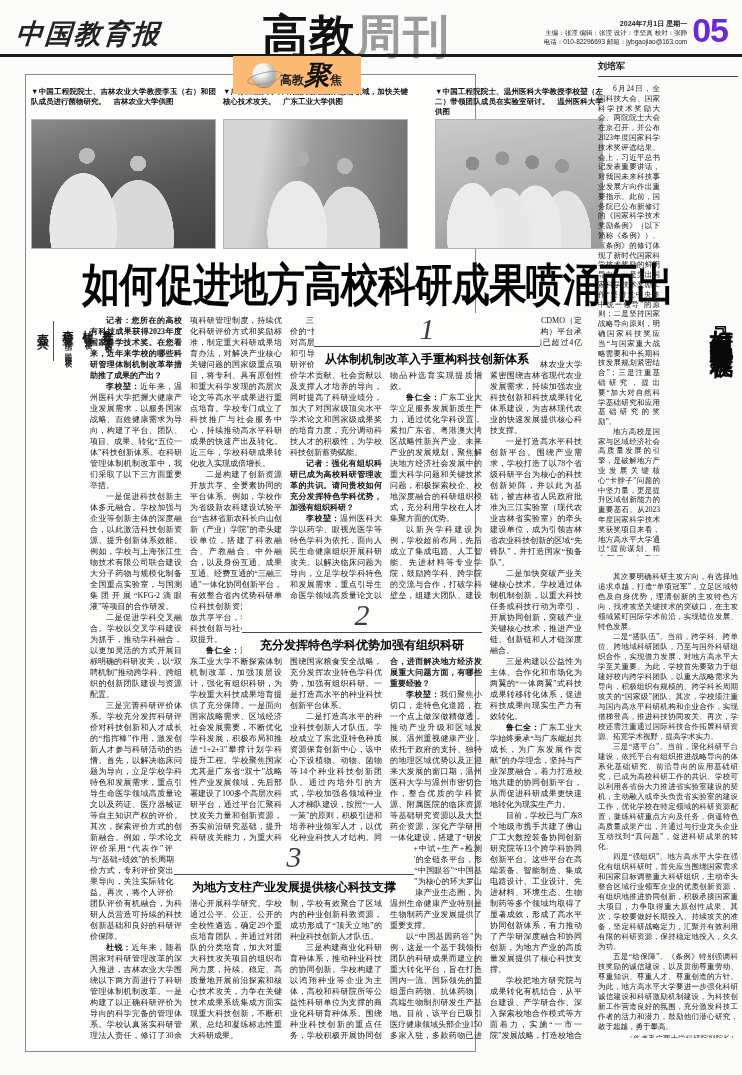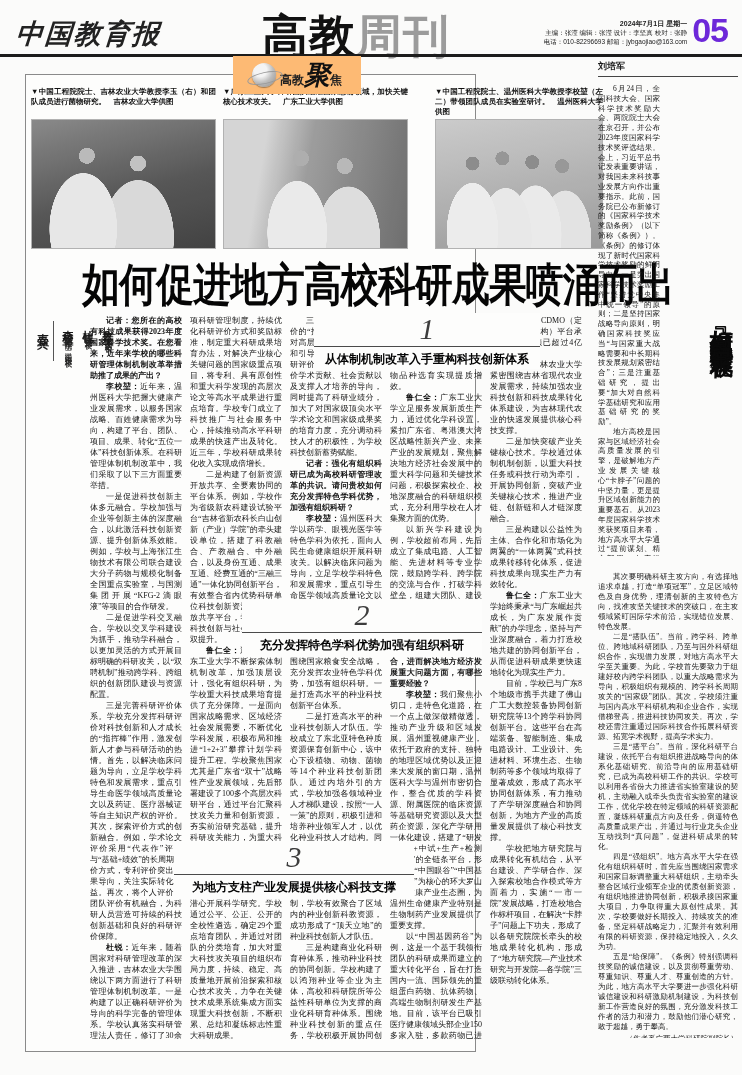--- a/index.html
+++ b/index.html
@@ -236,20 +236,21 @@
       <p><b>李校堃：</b>温州医科大学以药学、眼视光医学等特色学科为依托，面向人民生命健康组织开展科研攻关。以解决临床问题为导向，立足学校学科特色和发展需求，重点引导生命医学领域高质量论文以及药证、医疗器械证等自主知识产权成果的产出，持续推动高水平科研成果的快速转化。</p>
       <p><b>杜锐：</b>吉林农业大学围绕国家粮食安全战略，充分发挥农业特色学科优势，加强有组织科研。一是打造高水平的种业科技创新平台体系。</p>
       <p>二是打造高水平的种业科技创新人才队伍。学校成立了东北亚特色种质资源保育创新中心，该中心下设植物、动物、菌物等14个种业科技创新团队。通过内培外引的方式，学校加强各领域种业人才梯队建设，按照“一人一策”的原则，积极引进和培养种业领军人才，以优化种业科技人才结构。同时，以重大种业科技成果产出为导向，学校打造了具有东大特色的评价机制和模式。此外，通过实施“三融三通”的体制机制，学校有效聚合了区域内的种业创新科教资源，成功形成了“顶天立地”的种业科技创新人才队伍。</p>
       <p>三是构建商业化科研育种体系，推动种业科技的协同创新。学校构建了以鸿翔种业等企业为主体，高校和科研院所等公益性科研单位为支撑的商业化科研育种体系。围绕种业科技创新的重点任务，学校积极开展协同创新，促进创新链、产业链、资金链、人才链深度融合。基于上述探索，学校主粮作物品种实现“质”“量”双升，特色作物品种选育实现提质增效。</p>
       <p><b>鲁仁全：</b>广东工业大学立足服务发展新质生产力，通过优化学科设置，紧扣广东省、粤港澳大湾区战略性新兴产业、未来产业的发展规划，聚焦解决地方经济社会发展中的重大科学问题和关键技术问题，积极探索校企、校地深度融合的科研组织模式，充分利用学校在人才集聚方面的优势。</p>
       <p>以新兴学科建设为例，学校超前布局，先后成立了集成电路、人工智能、先进材料等专业学院，鼓励跨学科、跨学院的交流与合作，打破学科壁垒，组建大团队、建设大平台，致力于产出具有重大影响力的科研成果，助推新质生产力的发展。</p>
       <p class="q"><b>记者：</b>您所在的高校在将科研与地方产业相结合，进而解决地方经济发展重大问题方面，有哪些重要经验？</p>
       <p><b>李校堃：</b>我们聚焦小切口，走特色化道路，在一个点上做深做精做透，推动产业升级和区域发展。温州重视健康产业，依托于政府的支持、独特的地理区域优势以及正迎来大发展的窗口期，温州医科大学与温州市密切合作，整合优质的学科资源、附属医院的临床资源等基础研究资源以及大型药企资源，深化产学研用一体化建设，搭建了“研发+临床+中试+生产+检测+制备”的全链条平台，形成了以“中国眼谷”“中国基因药谷”为核心的环大罗山生命健康产业生态圈，为温州生命健康产业特别是生物制药产业发展提供了重要支撑。</p>
       <p>以“中国基因药谷”为例，这是一个基于我领衔团队的科研成果而建立的重大转化平台，旨在打造国内一流、国际领先的重组蛋白药物、抗体药物、高端生物制剂研发生产基地。目前，该平台已吸引医疗健康领域头部企业150多家入驻，多款药物已进入临床阶段，CDMO（定制研发生产机构）平台承接的订单金额已超过4亿元。</p>
       <p><b>杜锐：</b>吉林农业大学紧密围绕吉林省现代农业发展需求，持续加强农业科技创新和科技成果转化体系建设，为吉林现代农业的快速发展提供核心科技支撑。</p>
+      <p>一是打造高水平科技创新平台。围绕产业需求，学校打造了以78个省级科研平台为核心的科技创新矩阵，并以此为基础，被吉林省人民政府批准为三江实验室（现代农业吉林省实验室）的牵头建设单位，成为引领吉林省农业科技创新的区域“先锋队”，并打造国家“预备队”。</p>
       <p>二是加快突破产业关键核心技术。学校通过体制机制创新，以重大科技任务或科技行动为牵引，开展协同创新，突破产业关键核心技术，推进产业链、创新链和人才链深度融合。</p>
       <p>三是构建以公益性为主体、合作化和市场化为两翼的“一体两翼”式科技成果转移转化体系，促进科技成果向现实生产力有效转化。</p>
       <p><b>鲁仁全：</b>广东工业大学始终秉承“与广东崛起共成长，为广东发展作贡献”的办学理念，坚持与产业深度融合，着力打造校地共建的协同创新平台，从而促进科研成果更快速地转化为现实生产力。</p>
       <p>目前，学校已与广东8个地级市携手共建了佛山广工大数控装备协同创新研究院等13个跨学科协同创新平台。这些平台在高端装备、智能制造、集成电路设计、工业设计、先进材料、环境生态、生物制药等多个领域均取得了显著成效，形成了高水平协同创新体系，有力推动了产学研深度融合和协同创新，为地方产业的高质量发展提供了核心科技支撑。</p>
       <p>学校把地方研究院与成果转化有机结合，从平台建设、产学研合作、深入探索校地合作模式等方面着力，实施“一市一院”发展战略，打造校地合作标杆项目，在解决“卡脖子”问题上下功夫，形成了以各研究院院长牵头的校地成果转化机构，形成了“地方研究院—产业技术研究与开发院—各学院”三级联动转化体系。</p>
     </div>
 
   <div class="sec-head sh1">
     <div class="sec-num">1</div>
     <div class="sec-title">从体制机制改革入手重构科技创新体系</div>

